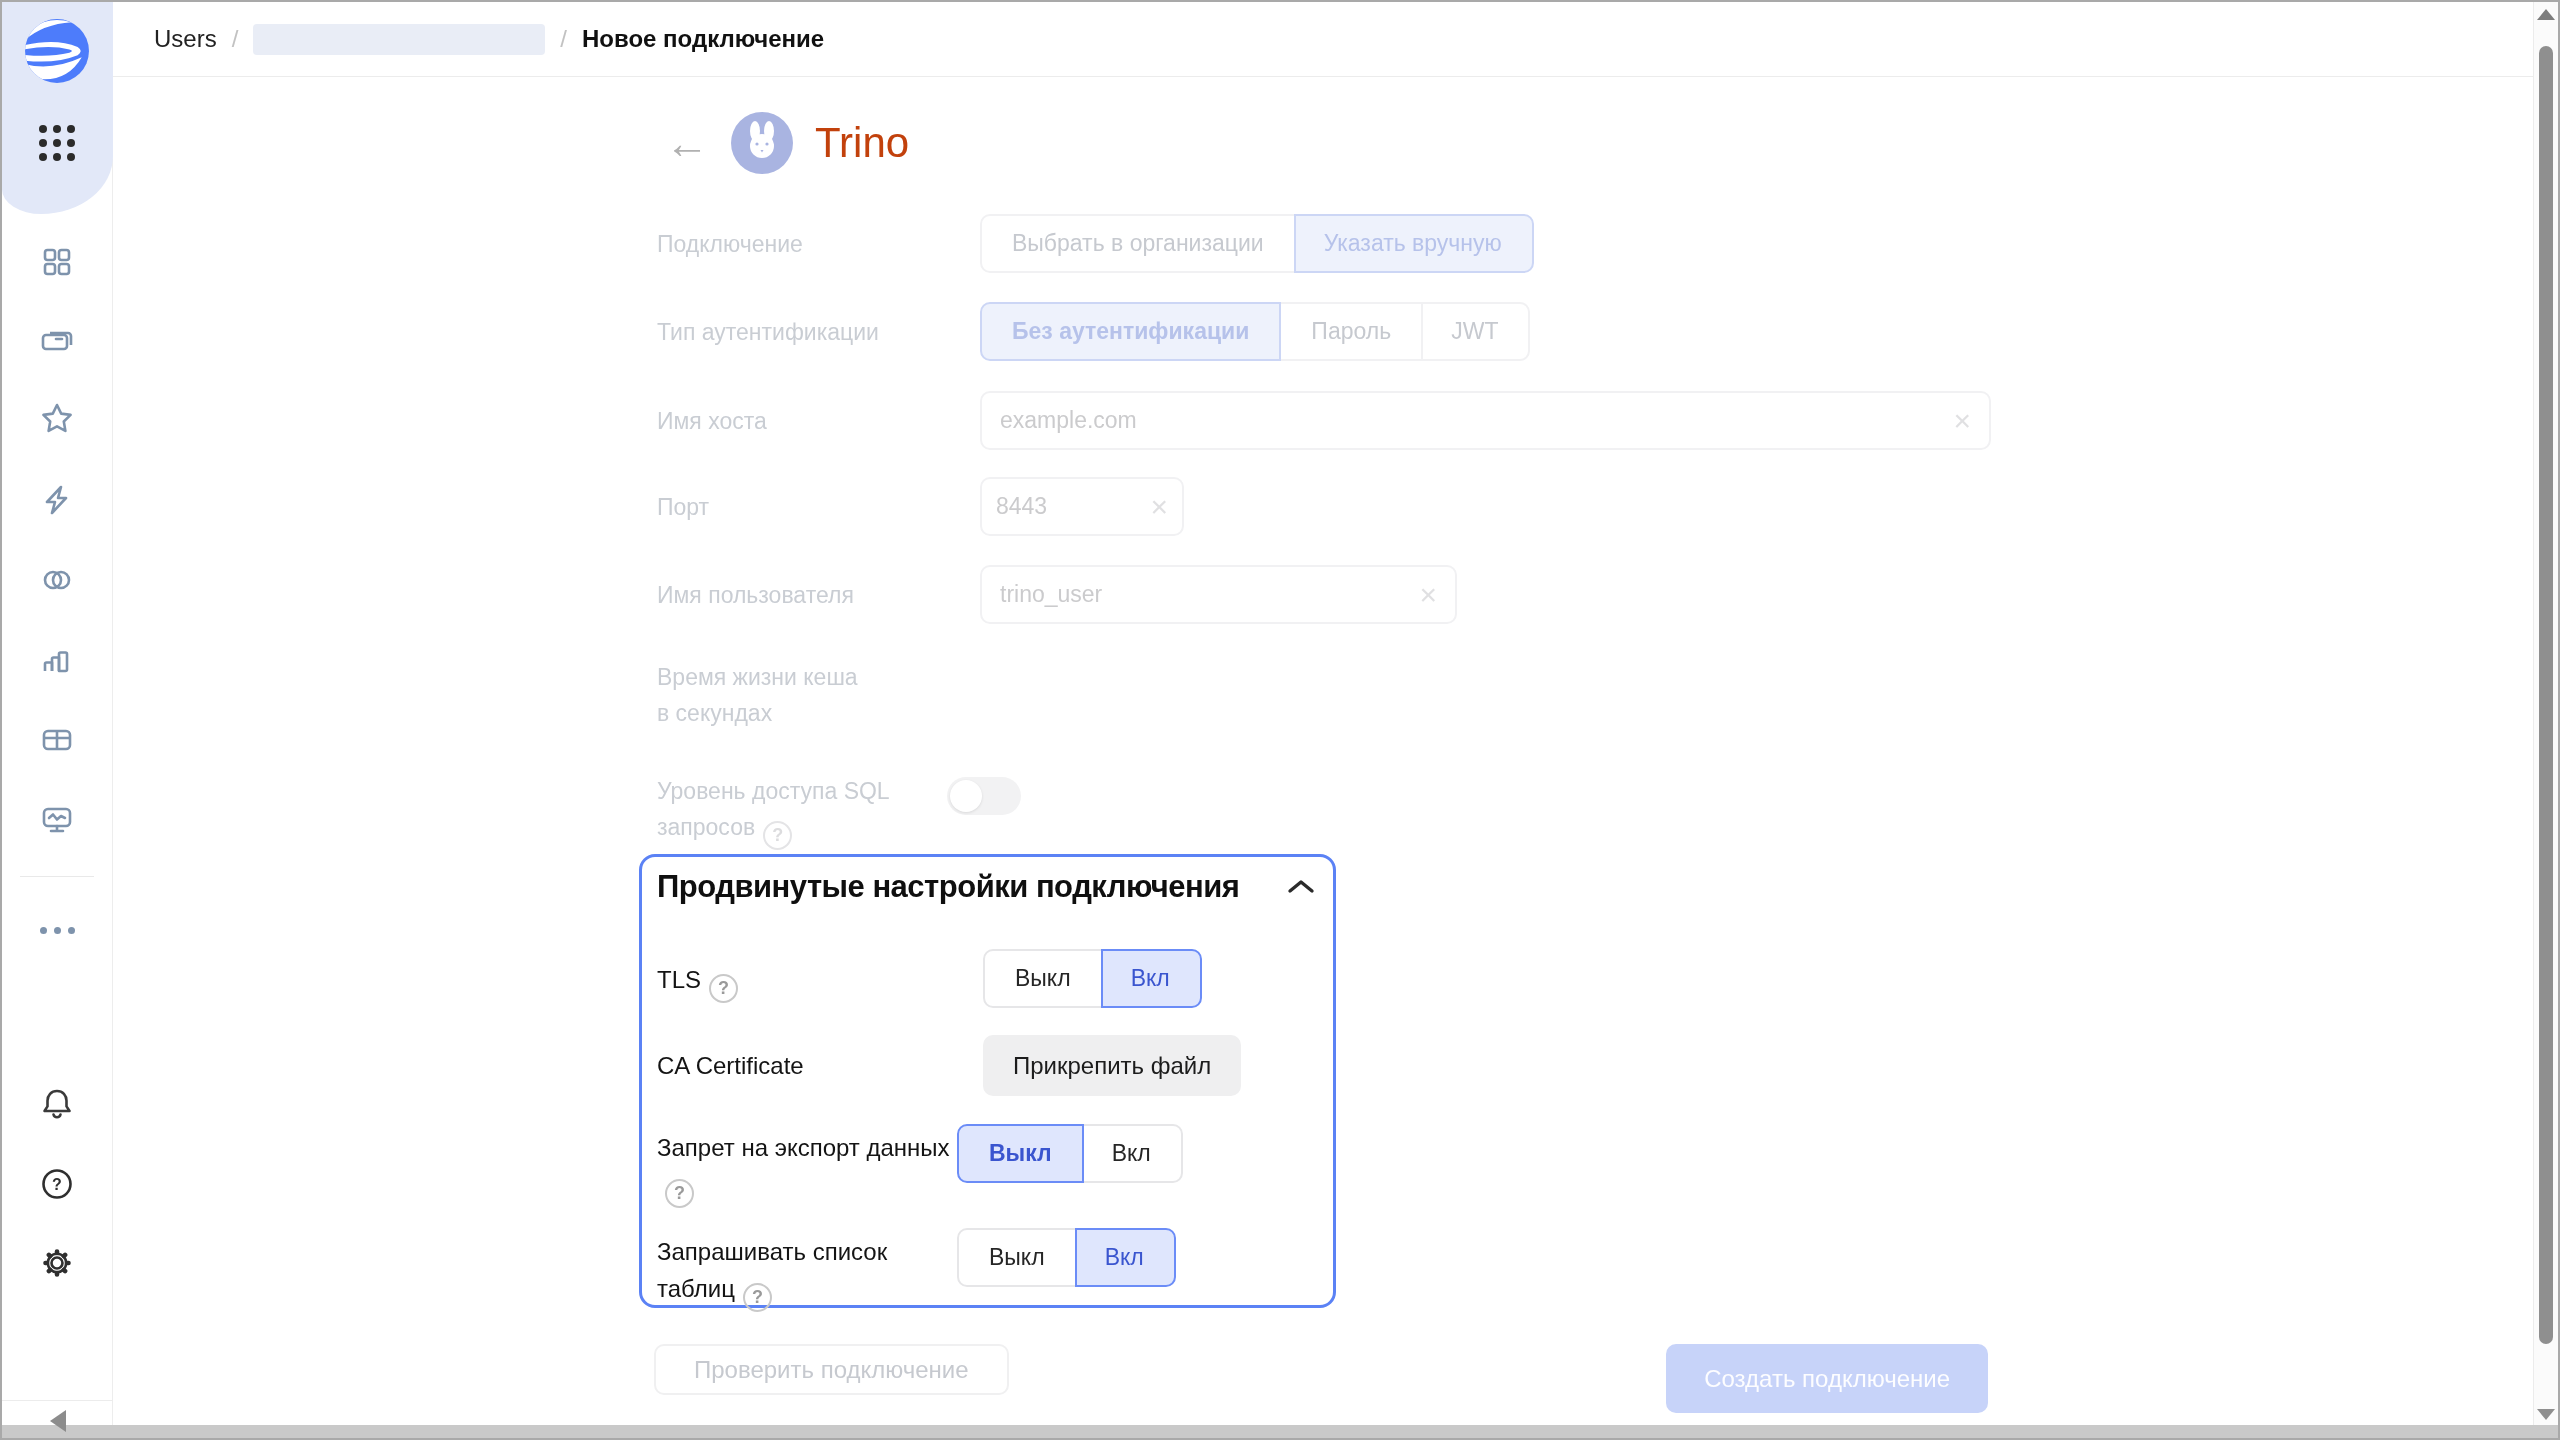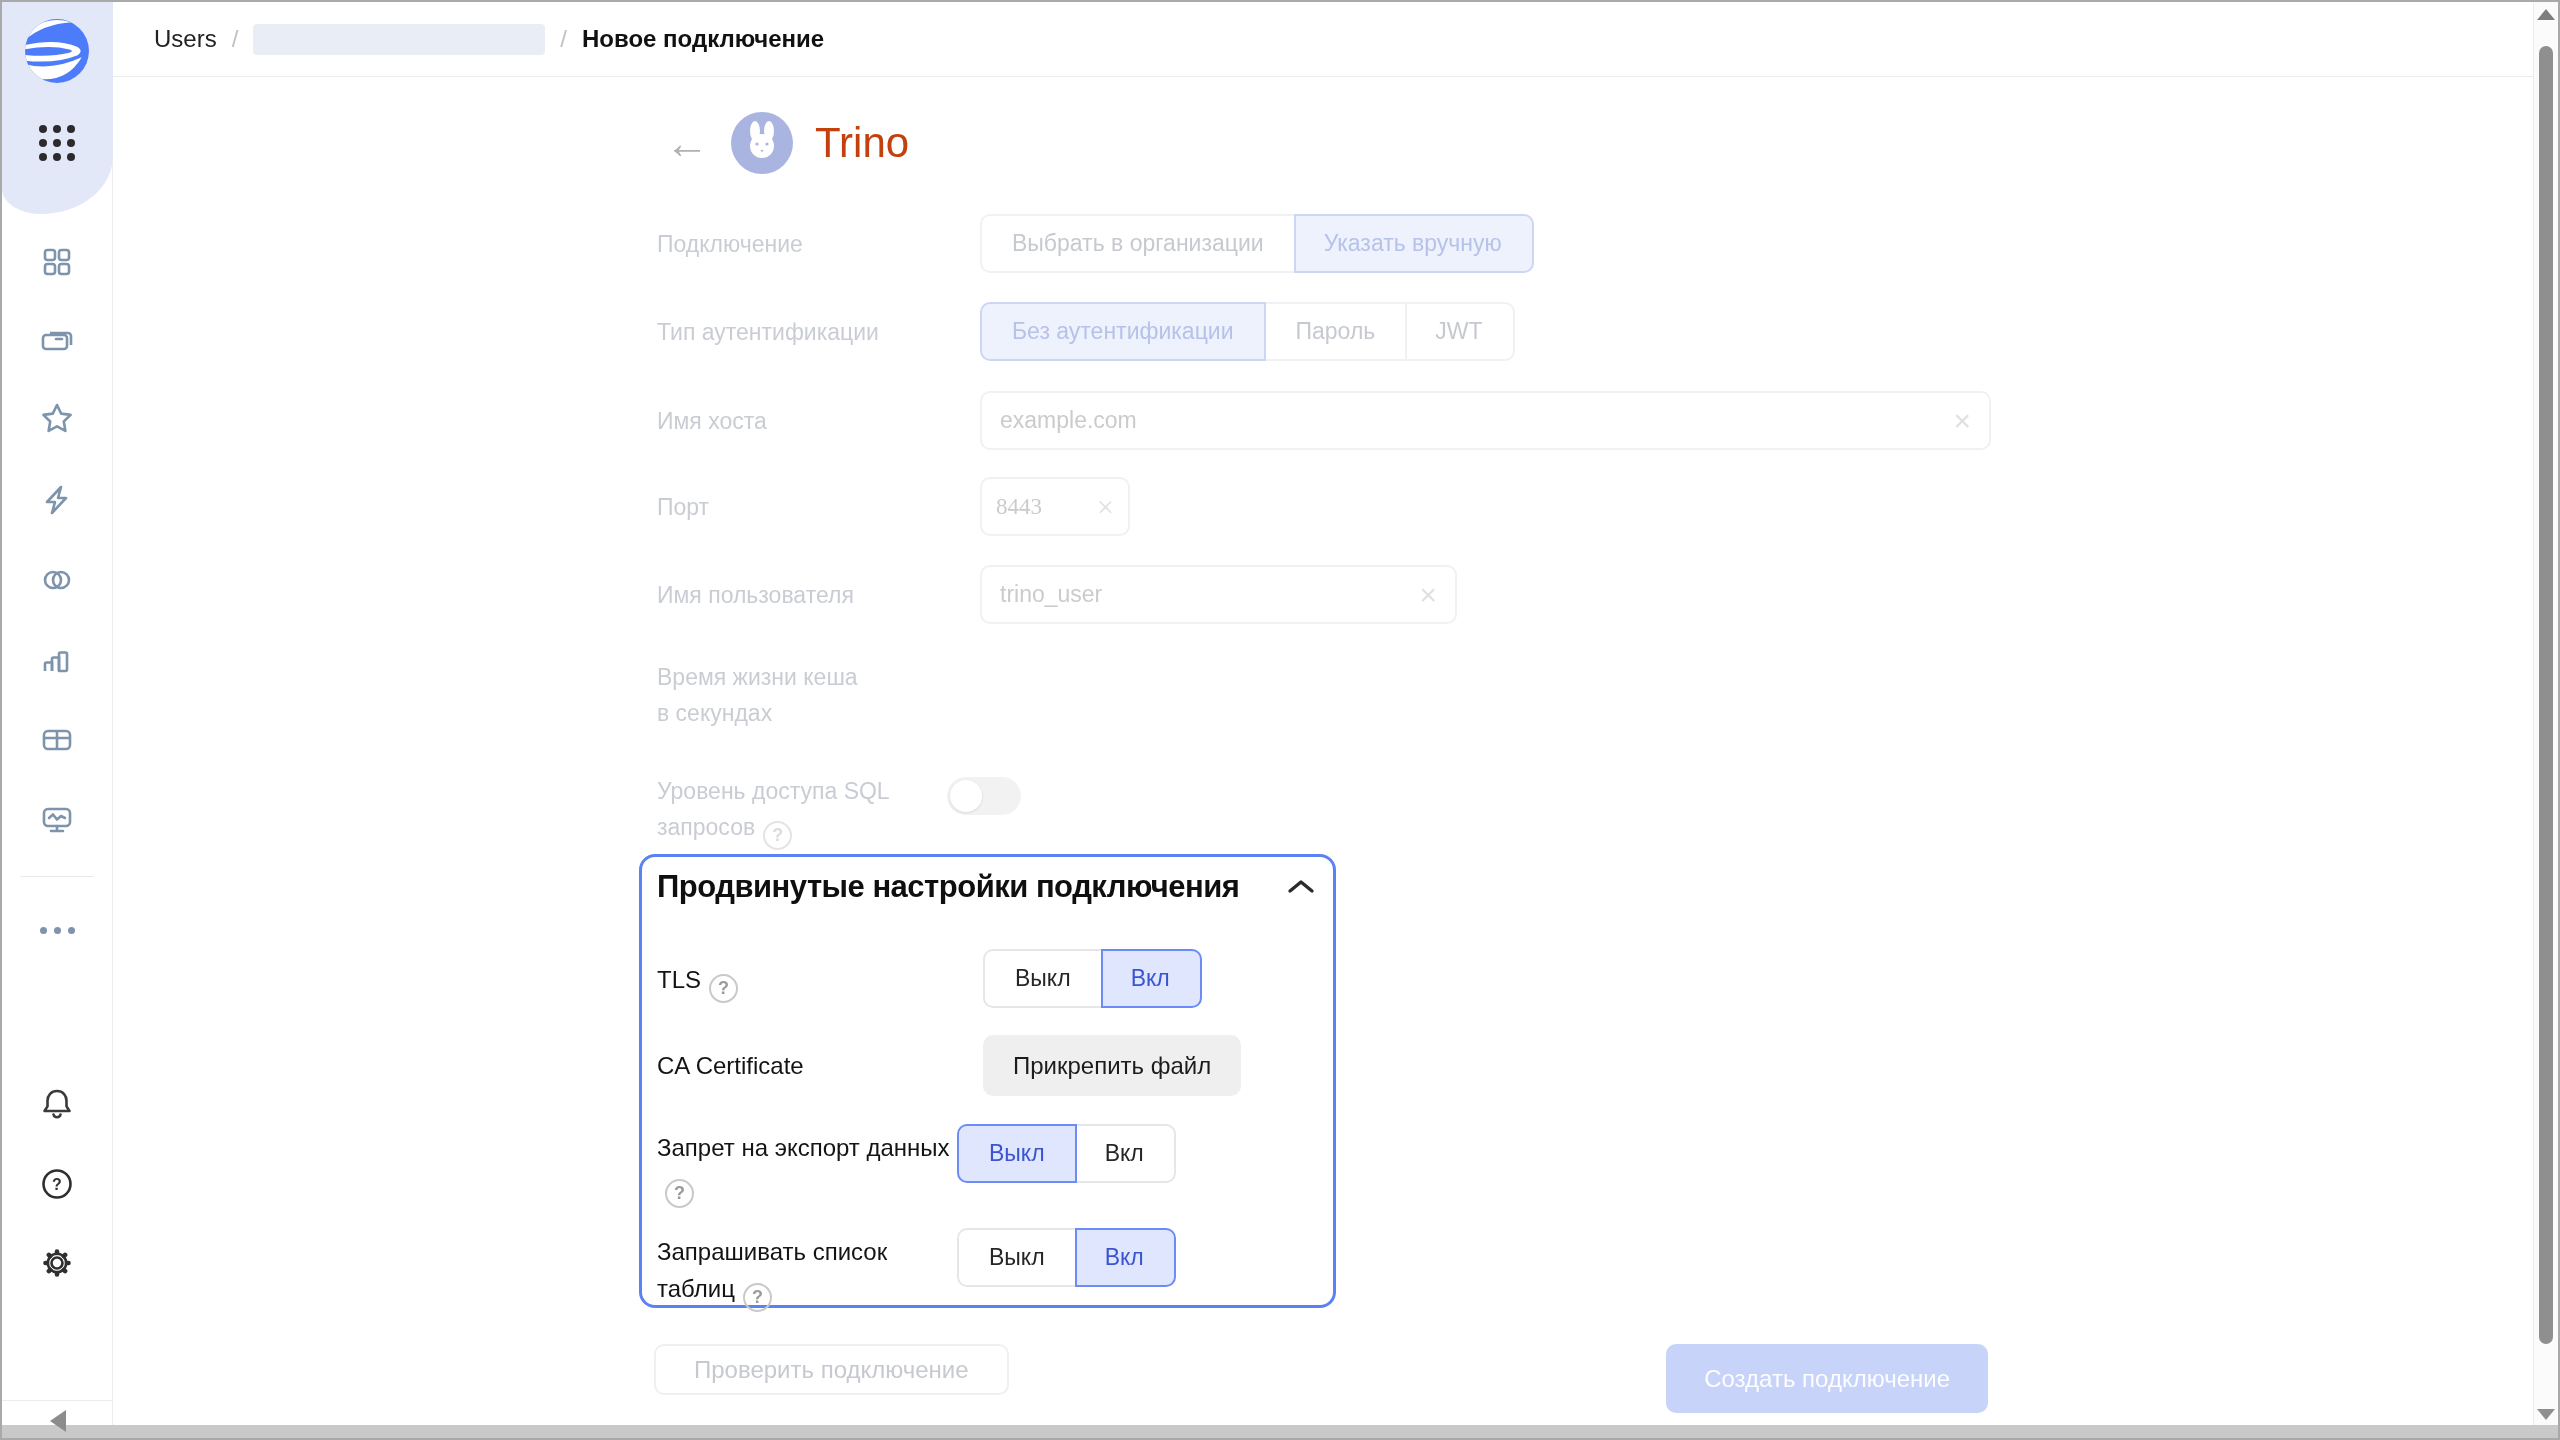--- a/index.html
+++ b/index.html
@@ -50,21 +50,21 @@
   .flabel.narrow span.lt { display:inline-block; max-width:212px; }
   .help { display:inline-flex; width:29px; height:29px; border:2px solid #c9c9c9; border-radius:50%; color:#9a9a9a; font-size:18px; font-weight:bold; align-items:center; justify-content:center; vertical-align:-6px; margin-left:8px; }
   .help.f { border-color:#e4e4e6; color:#dcdcde; }
 
   
   .seg { display:flex; height:59px; }
   .seg .sg { height:59px; padding:0 30px; background:#fff; border:2px solid #e6e6e8; font-size:23px; color:#262626; display:flex; align-items:center; cursor:pointer; margin-left:-2px; }
   .seg .sg:first-child { margin-left:0; border-radius:10px 0 0 10px; }
   .seg .sg:last-child { border-radius:0 10px 10px 0;padding-left:28px; }
   .seg .sg.sel { background:#dfe6fd; border-color:#6b8cf7; color:#3a55cf; z-index:1; }
-  .seg .sg.sel:first-child { border-radius:10px 0 0 10px; }
+  .seg .sg.sel:first-child { border-radius:10px 0 0 10px;font-weight:bold; }
   .seg .sg.sel:last-child { border-radius:0 10px 10px 0; }
   
   .seg.f .sg { border-color:#f1f1f3; color:#c6c9cf; }
   .seg.f .sg.sel { background:#eef2fc; border-color:#ccd6f5; color:#b6c2ea; }
 
   
   .inp { height:59px; border:2px solid #f1f1f3; border-radius:10px; display:flex; align-items:center; justify-content:space-between; padding:0 18px; font-size:23px; color:#cbcbcd; background:#fff; }
   .inp .x { color:#e0e0e2; font-size:30px; line-height:1; cursor:pointer; margin-left:14px; }
 
   
@@ -269,21 +269,21 @@
     <div class="row" style="top:313px">
       <div class="flabel">Имя хоста</div>
       <div class="inp" style="width:1011px">
         <span>example.com</span>
         <span class="x">×</span>
       </div>
     </div>
 
     <div class="row" style="top:399px">
       <div class="flabel">Порт</div>
-      <div class="inp" style="width:150px; padding:4px 14px;font-family:Liberation Serif, serif;">
+      <div class="inp" style="width:204px; padding:4px 14px;">
         <span>8443</span>
         <span class="x">×</span>
       </div>
     </div>
 
     <div class="row" style="top:487px">
       <div class="flabel">Имя пользователя</div>
       <div class="inp" style="width:477px">
         <span>trino_user</span>
         <span class="x">×</span>

